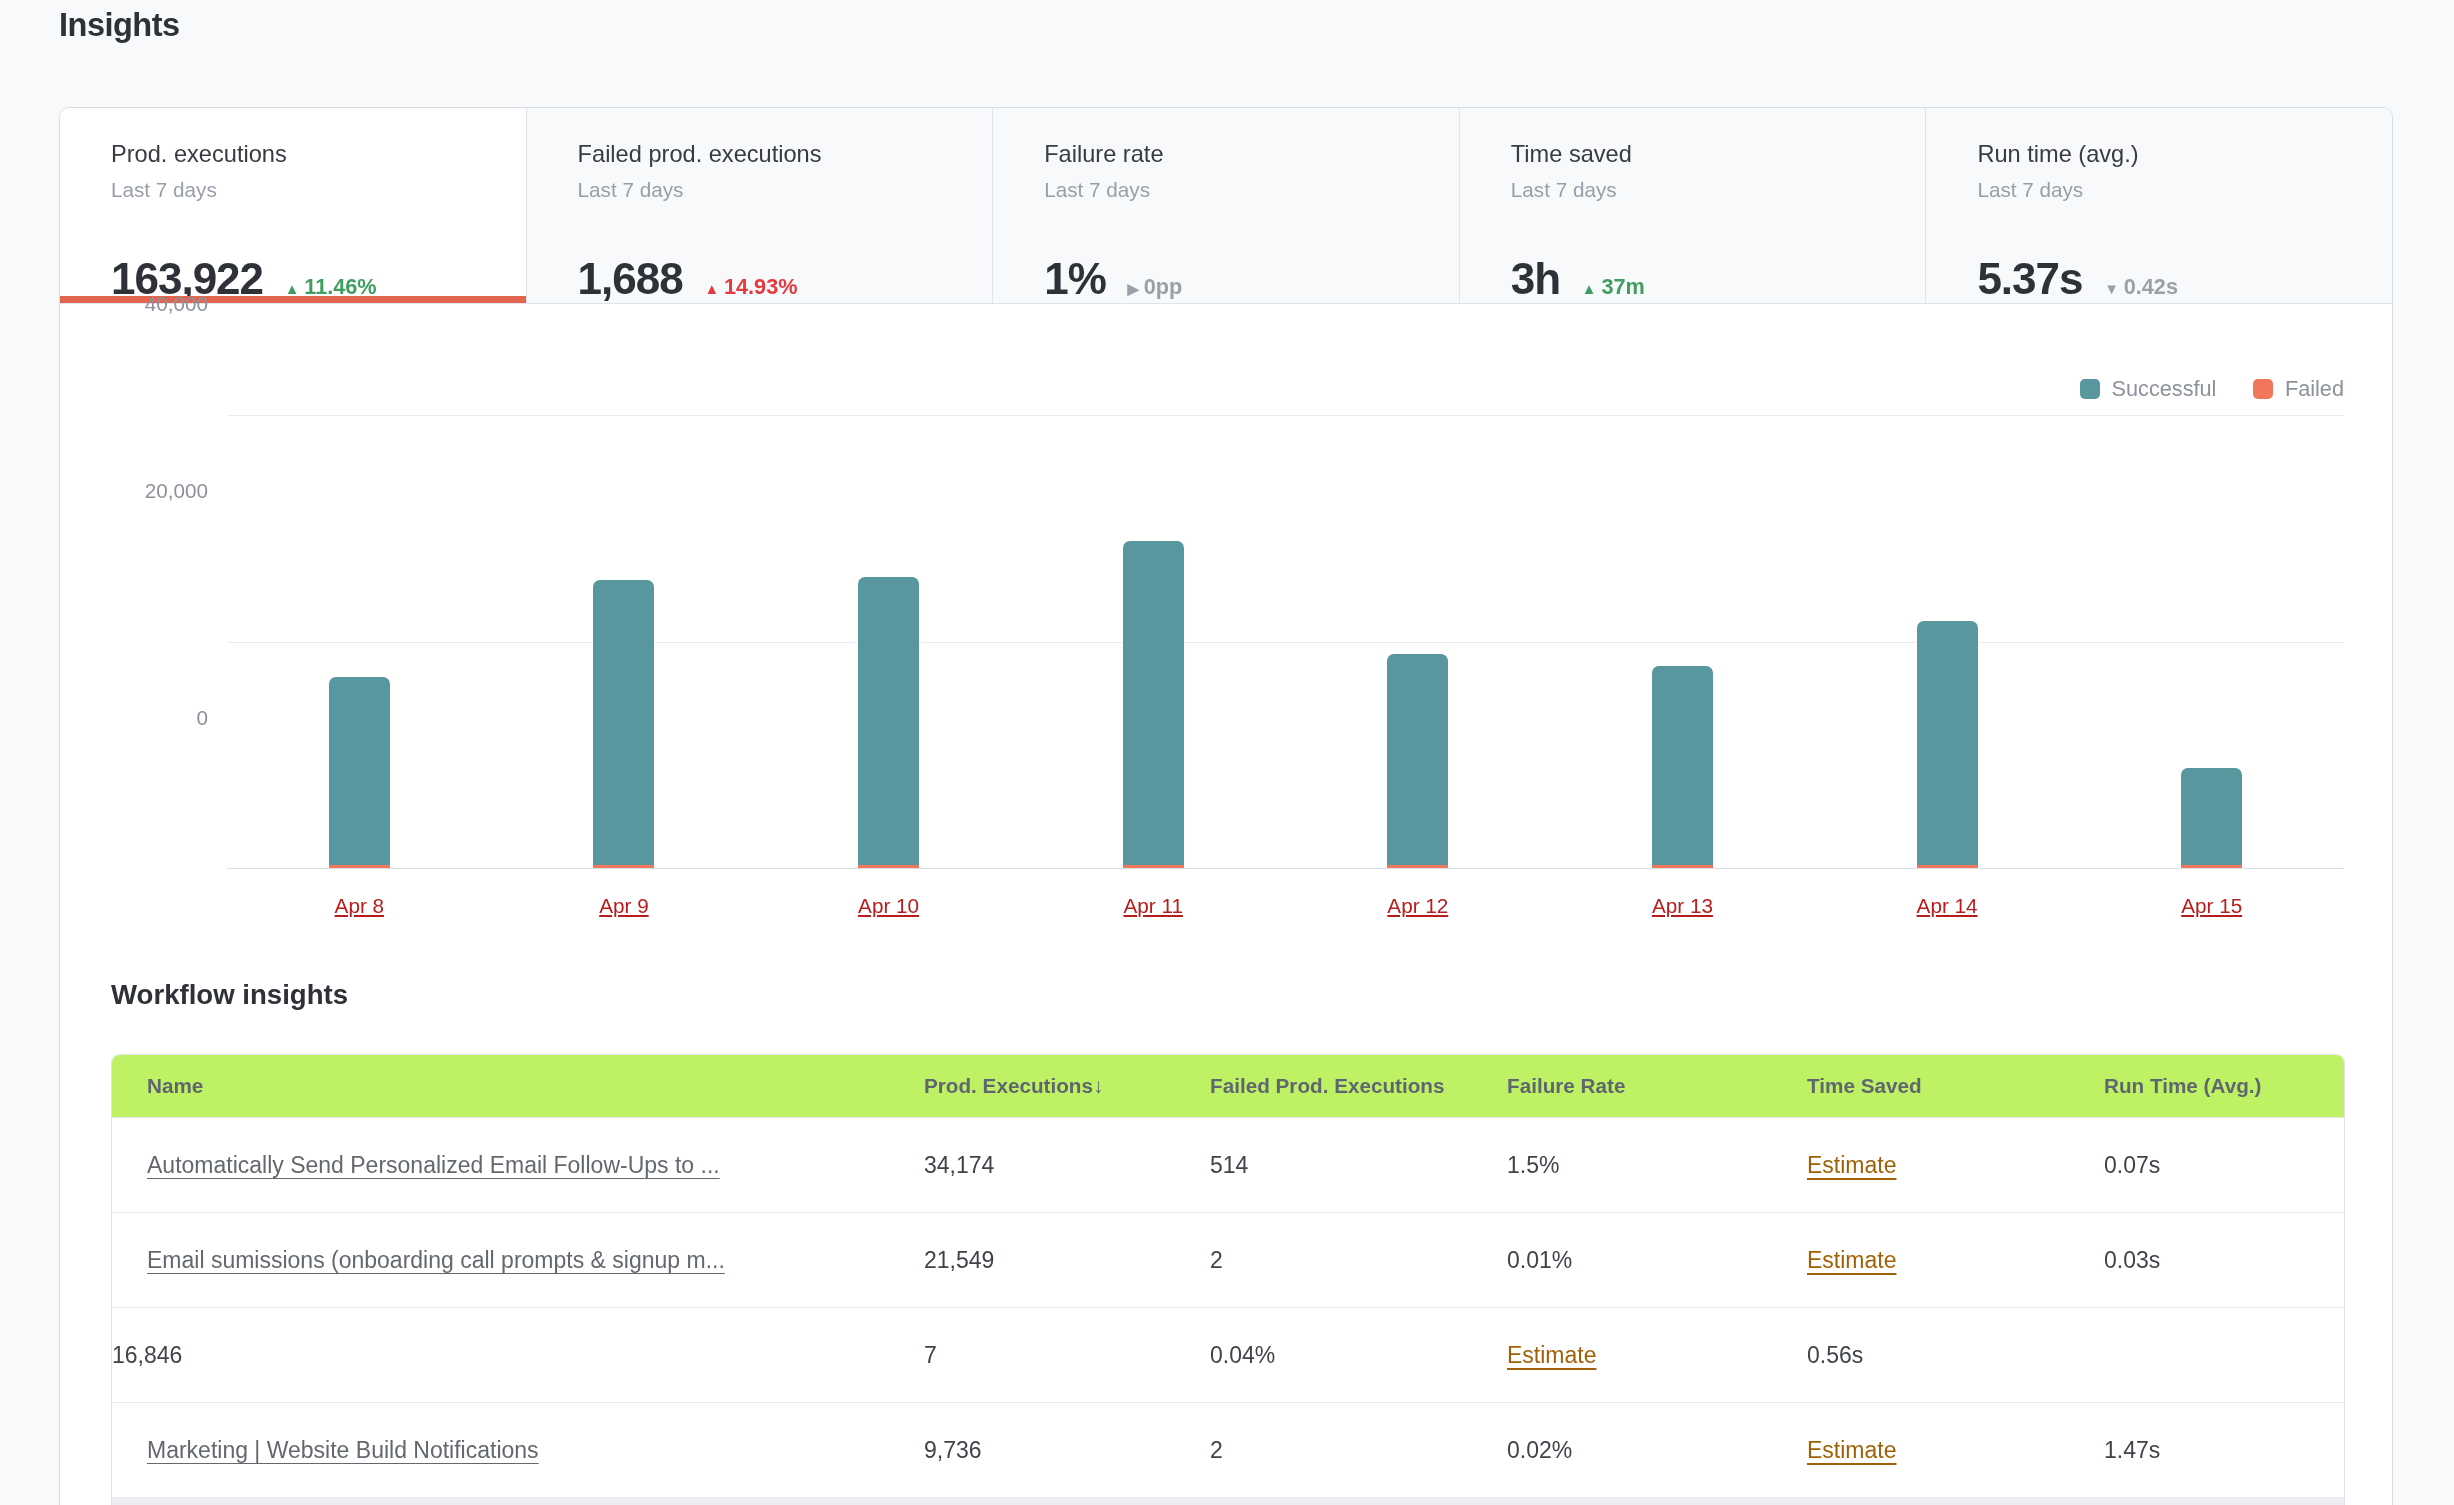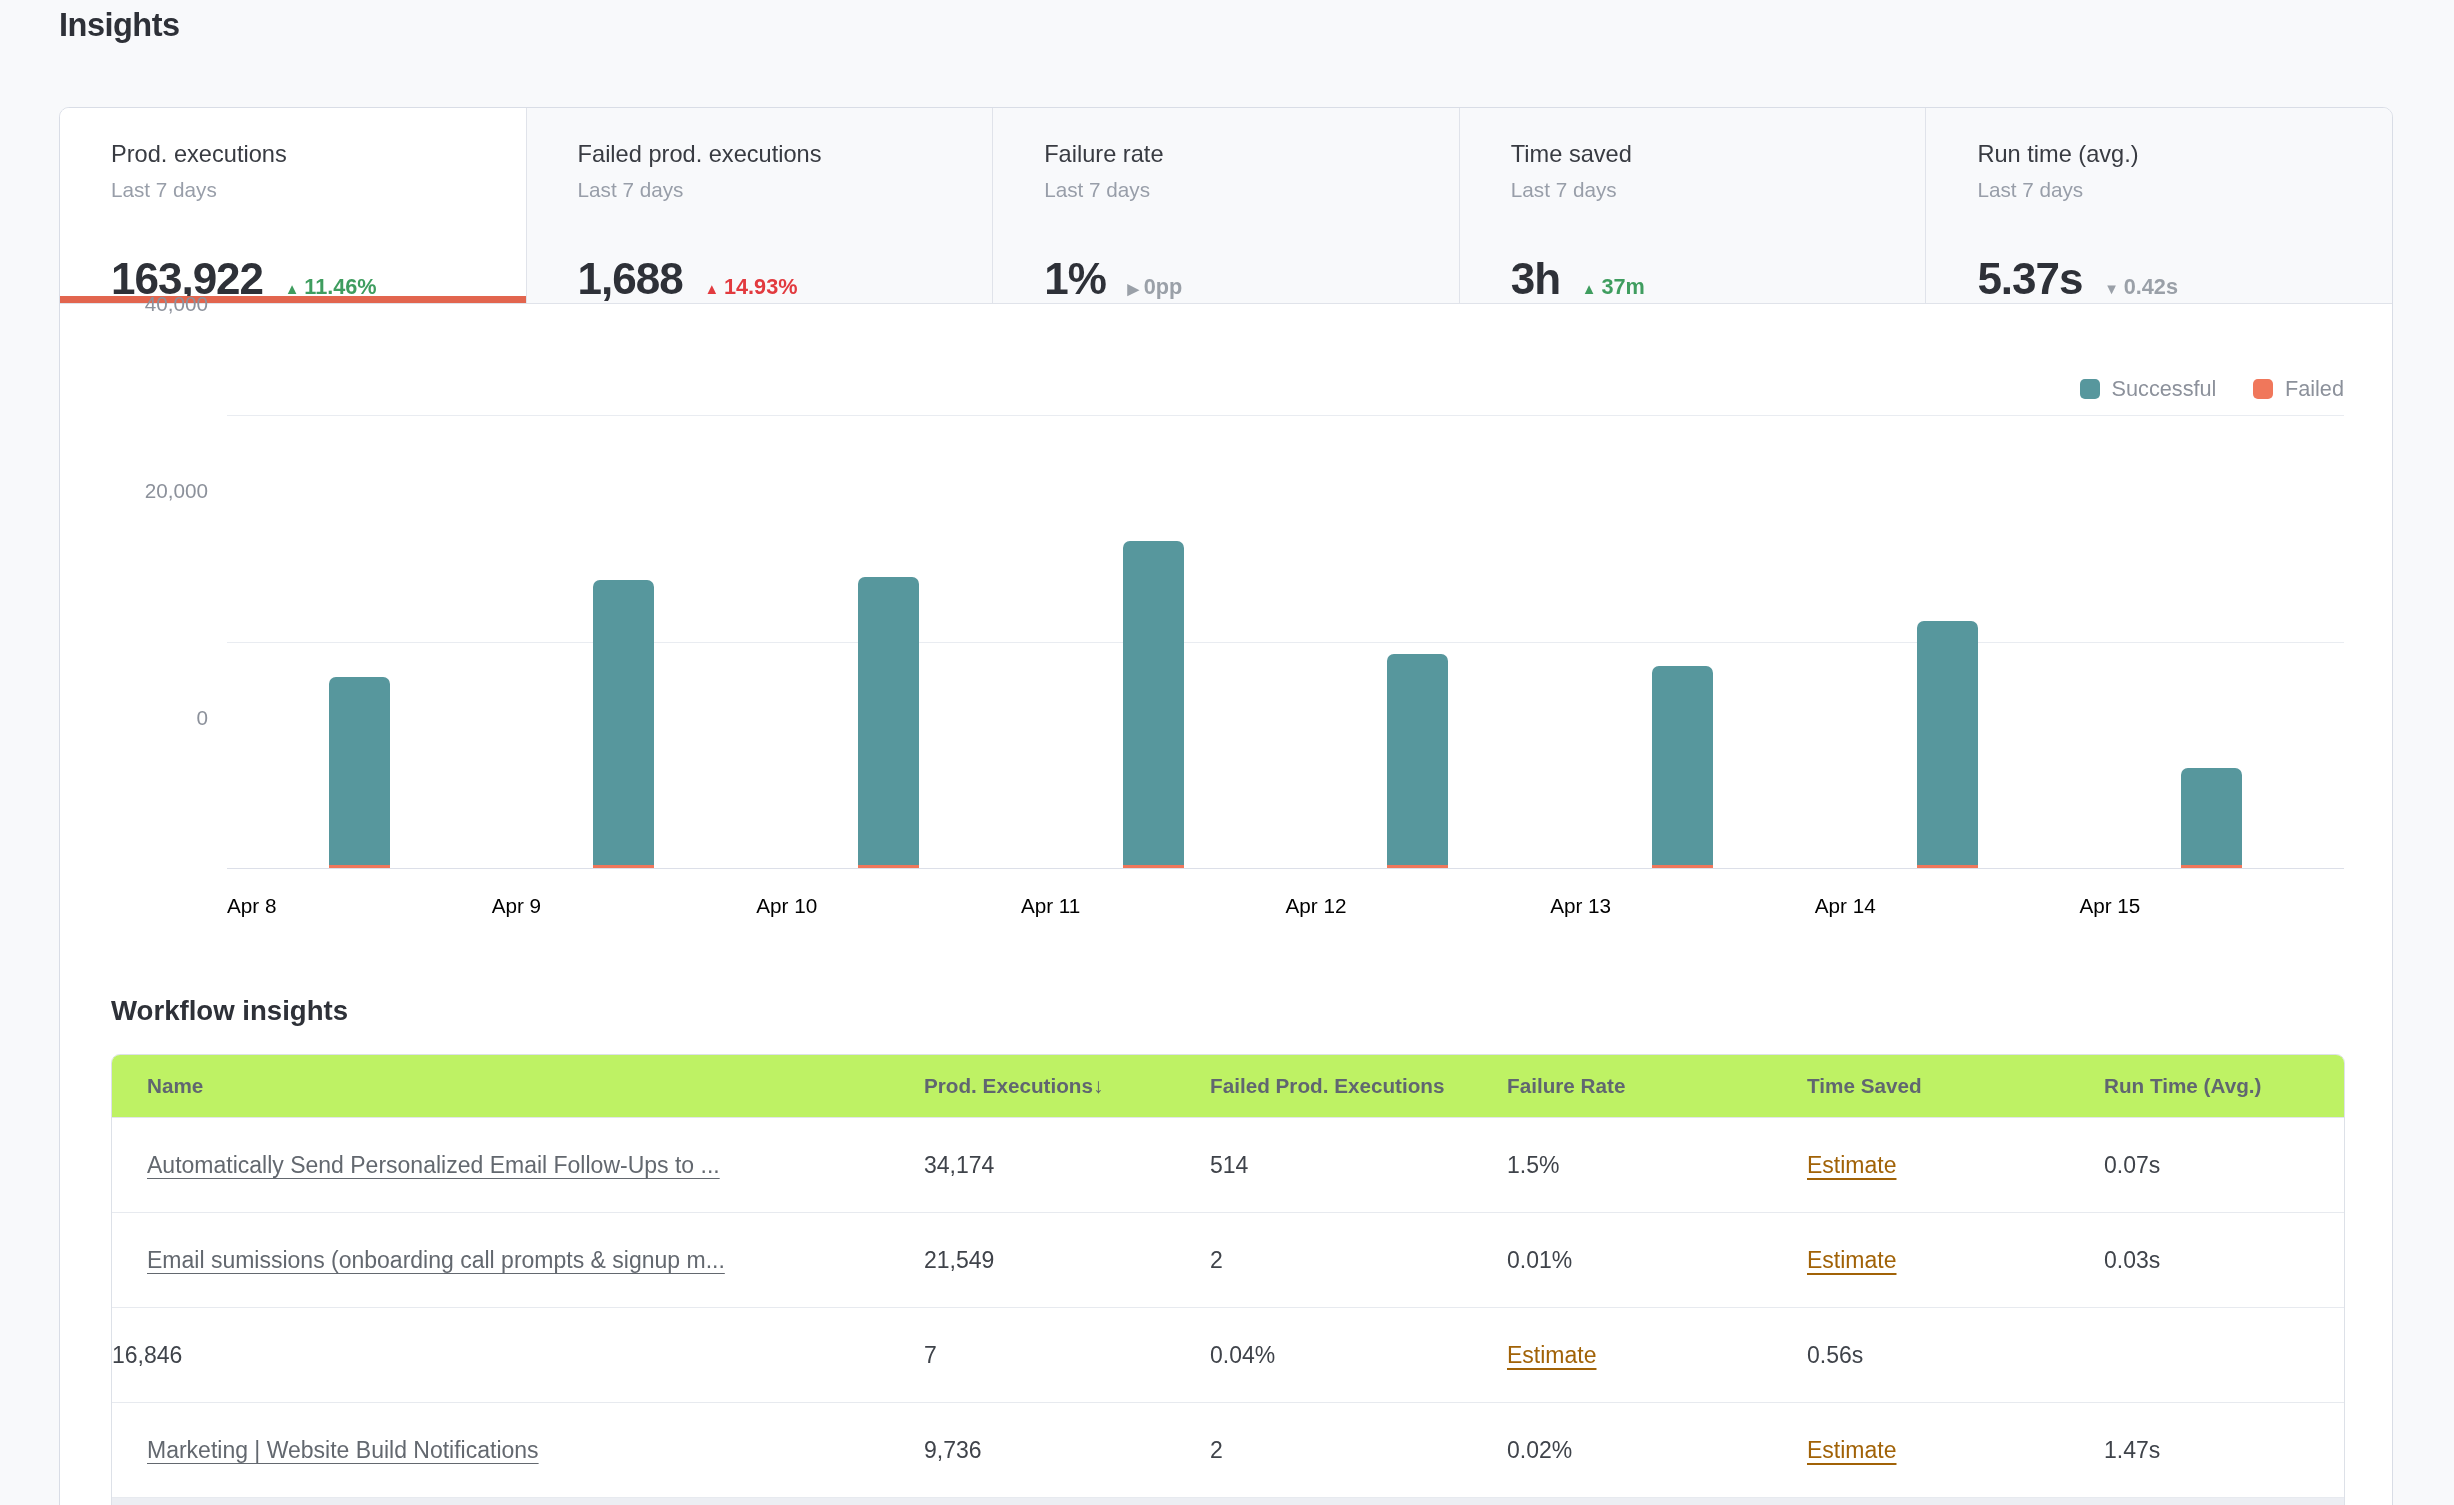--- a/index.html
+++ b/index.html
@@ -33,24 +33,24 @@
   .legend-label { font-size:21.7px; color:#8c919b; }
   .ylabel { position:absolute; left:0; width:148px; text-align:right; font-size:20.7px; color:#8c919b; }
   .gridline { position:absolute; left:167px; right:48px; height:1px; background:#e9ecf1; }
   .gridline.axis { background:#dcdfe8; }
   .bars { position:absolute; left:167px; right:48px; top:110px; height:453px; display:flex; align-items:flex-end; }
   .slot { flex:1 1 0; display:flex; justify-content:center; align-items:flex-end; height:100%; }
   .bar { width:61px; display:flex; flex-direction:column; justify-content:flex-end; cursor:pointer; }
   .bar-success { background:#57979d; border-radius:6.9px 6.9px 0 0; }
   .bar-failed { background:#f0775b; }
   .xlabels { position:absolute; left:167px; right:48px; top:589px; display:flex; }
-  .xlabel { flex:1 1 0; text-align:left; font-size:20.7px; color:#000000; }
+  .xlabel { flex:1 1 0; text-align:center; font-size:20.7px; color:#b91c1c;text-decoration:underline; }
 
   
-  .wf-title { position:absolute; left:51px; top:871px; font-size:27.6px; font-weight:bold; color:#2e3138;margin-top:16px; }
+  .wf-title { position:absolute; left:51px; top:871px; font-size:27.6px; font-weight:bold; color:#2e3138; }
   .wf-table { position:absolute; left:51px; top:946px; width:2234px; border:1px solid #dde1e8; border-radius:8.9px 8.9px 0 0; background:#fff; }
   .t-grid { display:grid; grid-template-columns:812px 286px 297px 300px 297px 1fr; align-items:center; }
   .t-head { height:63px; background:#bef264; border-bottom:1px solid #e2e5eb; border-radius:7.9px 7.9px 0 0; }
   .t-head .t-cell { font-size:20.7px; font-weight:bold; color:#606670; }
   .t-row { height:95px; border-bottom:1px solid #e7eaef; background:#fff; }
   .t-cell { font-size:23px; color:#3f434a; text-align:left; }
   .t-cell.name { padding-left:35px; padding-right:29.6px; overflow:hidden; white-space:nowrap; }
   .wf-link { color:#63686f; text-decoration:underline; text-underline-offset:4.9px; cursor:pointer; }
   .estimate-link { color:#a16207; text-decoration:underline; text-underline-offset:4.9px; cursor:pointer;margin-top:36px; }
   .sort-icon { font-weight:bold; color:#606670; font-size:20.7px; }

